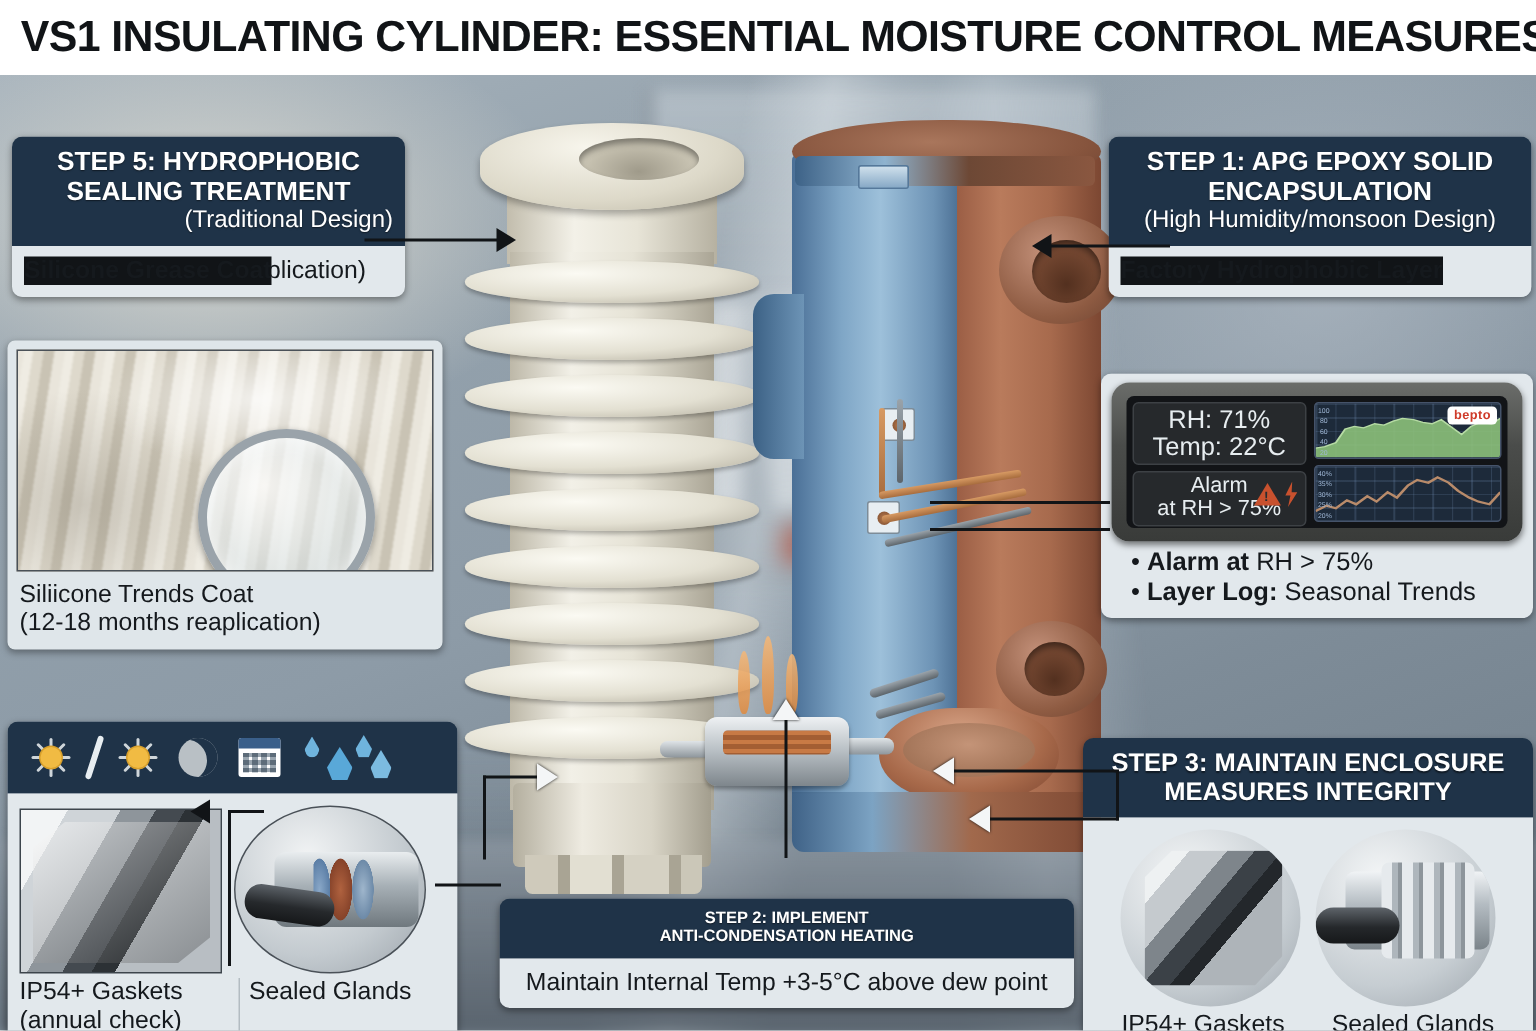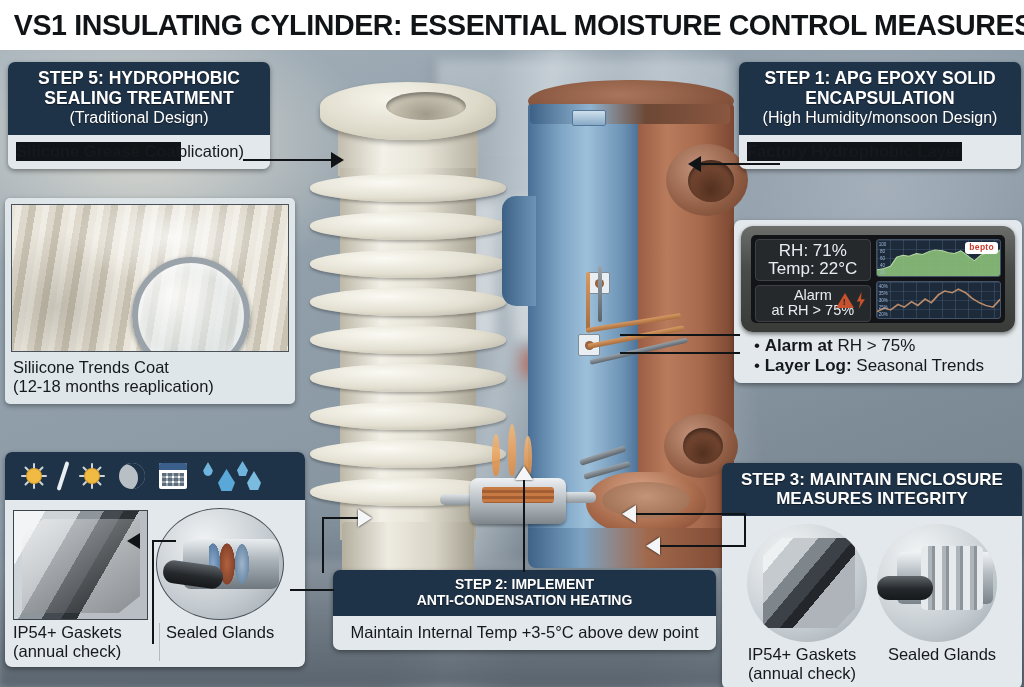--- a/index.html
+++ b/index.html
@@ -60,55 +60,55 @@
     background:#ffffff; z-index:40;
   }
   .title-bar h1 {
     font-size:29px; font-weight:bold; letter-spacing:-0.4px;
     color:#111417; line-height:50px; padding-left:14px;
     white-space:nowrap; transform:scaleX(.985); transform-origin:left center;
   }
 
   
   .panel { position:absolute; z-index:25; border-radius:7px; overflow:hidden;
-           box-shadow:0 2px 5px rgba(0,0,0,.4); }
+           box-shadow:0 2px 5px rgba(0,0,0,.4);margin-top:29px; }
   .phead {
     background:#1f3348; color:#fff; text-align:center;
     font-weight:bold; padding:7px 8px 8px; line-height:1.12;
     text-shadow:0 1px 1px rgba(0,0,0,.5);
   }
   .phead .sub { font-weight:normal; display:block; }
   .pbody {
     background:#e2e8ec; color:#15191d; text-align:center;
     padding:7px 8px 8px; line-height:1.14;
   }
   .pbody .lead { font-weight:bold; display:block; }
   .pbody .small { display:block; }
 
   
   #p-step5 { left:8px; top:62px; width:262px; }
   #p-step5 .phead { font-size:17.5px; }
-  #p-step5 .phead .sub { font-size:16px; padding-top:1px; }
+  #p-step5 .phead .sub { font-size:16px; padding-top:1px;text-align:right; }
   #p-step5 .pbody { font-size:16.5px; }
 
   #p-step1 { left:739px; top:62px; width:282px; }
   #p-step1 .phead { font-size:17.5px; }
   #p-step1 .phead .sub { font-size:16px; padding-top:1px; }
   #p-step1 .pbody { font-size:16.5px; }
 
   #p-step4 { left:734px; top:220px; width:288px; }
   #p-step4 .phead { font-size:18px; }
   #p-step4 .pbody { padding:6px 6px 6px; }
 
   #p-step3 { left:722px; top:463px; width:300px; }
   #p-step3 .phead { font-size:17px; }
   #p-step3 .pbody { padding:8px 8px 6px; }
 
   #p-step2 { left:333px; top:570px; width:383px; }
-  #p-step2 .phead { font-size:14px; }
+  #p-step2 .phead { font-size:11px; }
   #p-step2 .pbody { font-size:16.5px; }
 
   #p-grease { left:5px; top:198px; width:290px; z-index:24;
               background:#dfe6ea; border-radius:5px; padding:6px 6px 6px;
               box-shadow:0 2px 5px rgba(0,0,0,.35); }
   #p-seal  { left:5px; top:452px; width:300px; z-index:24; }
 
   
   .grease-photo {
     position:relative; width:278px; height:148px; overflow:hidden;

